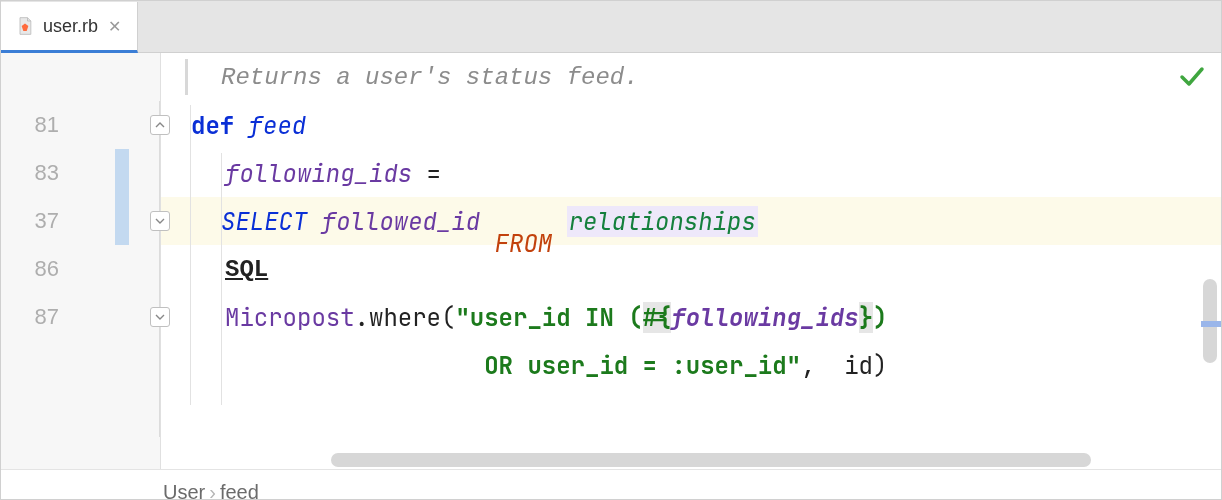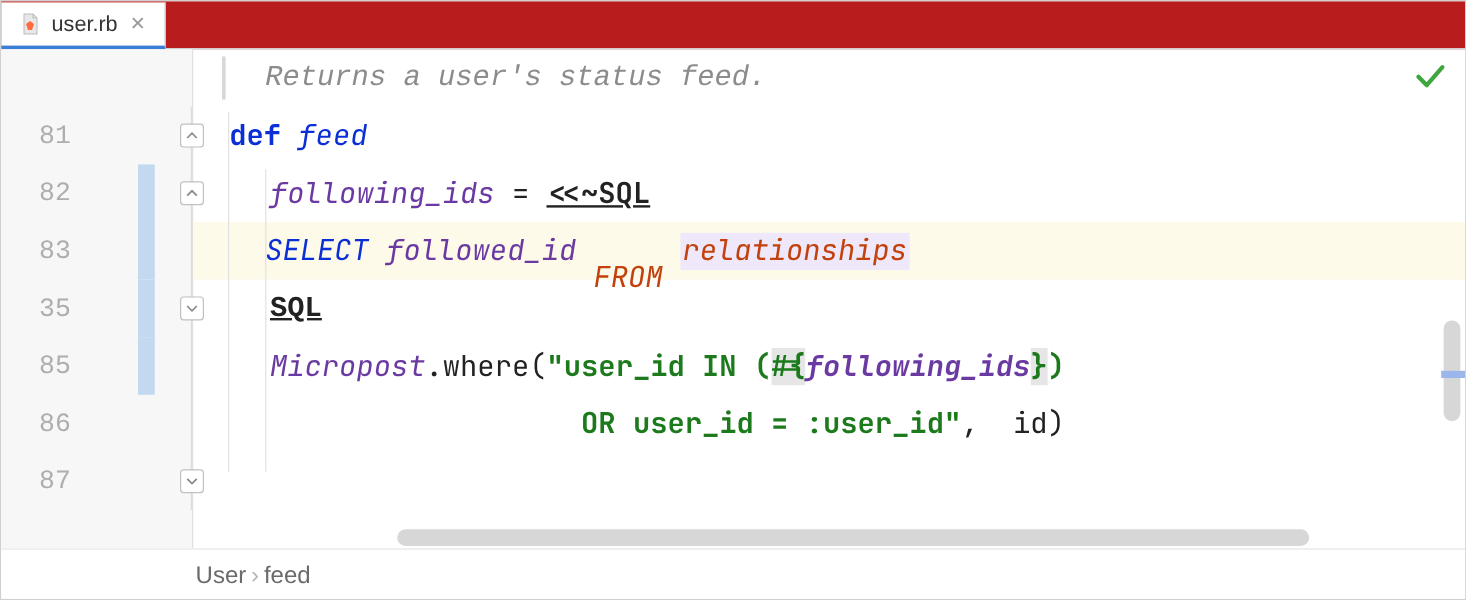--- a/index.html
+++ b/index.html
@@ -5,22 +5,22 @@
     * { box-sizing: border-box; margin: 0; padding: 0; }
     body {
       font-family: -apple-system, BlinkMacSystemFont, "Segoe UI", sans-serif;
       background: #fff;
       width: 1222px;
       height: 500px;
       overflow: hidden;
       border: 1px solid #d0d0d0;
     }
     .tab-bar {
-      height: 40px;
-      background: #b91c1c;
+      height: 52px;
+      background: #e5e5e5;
       border-bottom: 1px solid #d0d0d0;
       display: flex;
       align-items: stretch;
     }
     .tab {
       display: flex;
       align-items: center;
       gap: 8px;
       padding: 0 14px;
       background: #fff;
@@ -60,21 +60,21 @@
       height: 48px;
       display: flex;
       align-items: center;
       position: relative;
     }
     .line-num {
       position: absolute;
       left: 10px;
       width: 48px;
       color: #aeaeae;
-      font-family: Liberation Mono, monospace;
+      font-family: Liberation Sans, sans-serif;
       font-size: 22px;
       text-align: right;
     }
     .change-marker {
       position: absolute;
       left: 114px;
       top: 0;
       bottom: 0;
       width: 14px;
       background: #c3d9f0;
@@ -134,26 +134,26 @@
     }
     .kw { color: #0a2fd6; font-weight: bold; }
     .fn-def { color: #0a2fd6; font-style: italic; }
     .var-assign { color: #6a3aa2; font-style: italic; }
     .heredoc-open { color: #222; font-weight: bold; text-decoration: underline; }
     .sql-kw { color: #0a2fd6; font-style: italic; }
     .sql-id { color: #6a3aa2; font-style: italic; }
     .sql-kw2 { color: #c2410c; font-style: italic; margin-top: 44px; }
     .sql-table {
       font-style: italic;
-      color: #c2410c;
+      color: #15803d;
       background: #eee8fa;
       padding: 0 2px;
     }
     .heredoc-close { color: #222; font-weight: bold; text-decoration: underline; font-family: Liberation Mono, monospace; }
-    .const { color: #6a3aa2; font-style: italic; }
+    .const { color: #6a3aa2; }
     .plain { color: #222; }
     .str { color: #1c7a1c; font-weight: bold; }
     .interp-delim { color: #1c7a1c; font-weight: bold; background: #e6e6e6;}
     .interp-var { color: #6a3aa2; font-style: italic; font-weight: bold; }
     .sym { color: #6a3aa2; font-style: italic; }
     .checkmark {
       position: absolute;
       right: 16px;
       top: 10px;
       color: #3fa63f;
@@ -242,46 +242,33 @@
     </div>
     <div class="gutter-row">
       <span class="line-num">81</span>
       <div class="fold-handle">
         <svg viewBox="0 0 10 6">
             <path d="M1 5 L5 1 L9 5" fill="none" stroke="#888" stroke-width="1.4"></path>
           </svg>
       </div>
     </div>
     <div class="gutter-row">
-      <span class="line-num">82</span>
-      <div class="change-marker"></div>
-      <div class="fold-handle">
-        <svg viewBox="0 0 10 6">
-            <path d="M1 5 L5 1 L9 5" fill="none" stroke="#888" stroke-width="1.4"></path>
-          </svg>
-      </div>
-    </div>
-    <div class="gutter-row">
       <span class="line-num">83</span>
       <div class="change-marker"></div>
     </div>
     <div class="gutter-row">
-      <span class="line-num">35</span>
+      <span class="line-num">37</span>
       <div class="change-marker"></div>
       <div class="fold-handle">
         <svg viewBox="0 0 10 6">
             <path d="M1 1 L5 5 L9 1" fill="none" stroke="#888" stroke-width="1.4"></path>
           </svg>
       </div>
     </div>
     <div class="gutter-row">
-      <span class="line-num">85</span>
-      <div class="change-marker"></div>
-    </div>
-    <div class="gutter-row">
       <span class="line-num">86</span>
     </div>
     <div class="gutter-row">
       <span class="line-num">87</span>
       <div class="fold-handle">
         <svg viewBox="0 0 10 6">
             <path d="M1 1 L5 5 L9 1" fill="none" stroke="#888" stroke-width="1.4"></path>
           </svg>
       </div>
     </div>
@@ -300,21 +287,21 @@
     <div class="code-row" style="position:relative; padding-left:60px;">
       <div class="doc-bar"></div>
       <span class="doc-comment">Returns a user's status feed.</span>
     </div>
 
     <div class="code-row">
       <span class="kw">def</span><span> </span><span class="fn-def">feed</span>
     </div>
 
     <div class="code-row" style="padding-left:64px;">
-      <span class="var-assign">following_ids</span><span class="plain"> = </span><span class="heredoc-open">&lt;&lt;~SQL</span>
+      <span class="var-assign">following_ids</span><span class="plain"> = </span>
     </div>
 
     <div class="code-row row-highlight" style="padding-left:60px;">
       <span class="sql-kw">SELECT</span><span> </span><span class="sql-id">followed_id</span><span> </span><span class="sql-kw2">FROM</span><span> </span><span class="sql-table">relationships</span>
     </div>
 
     <div class="code-row" style="padding-left:64px;">
       <span class="heredoc-close">SQL</span>
     </div>
 

